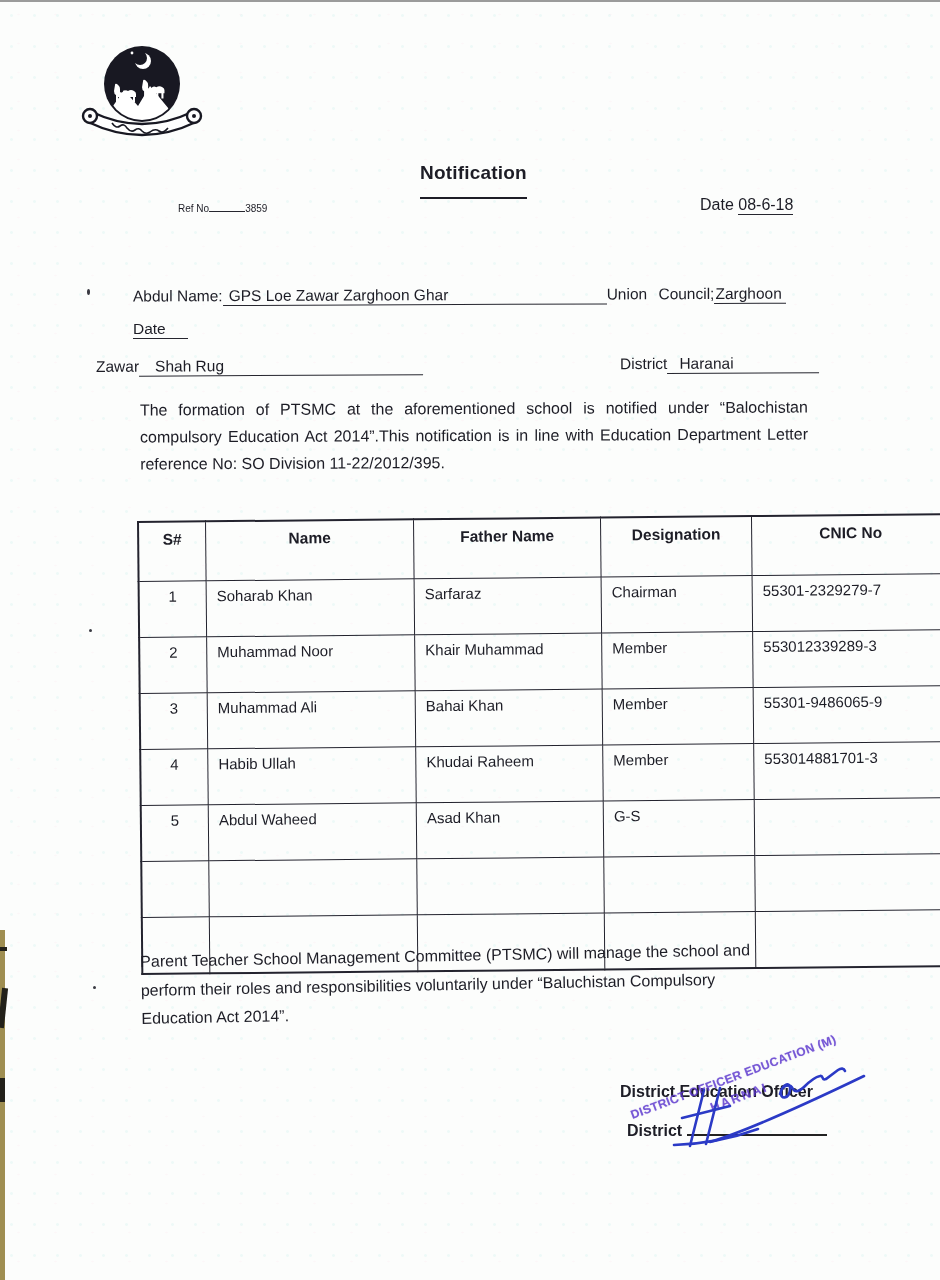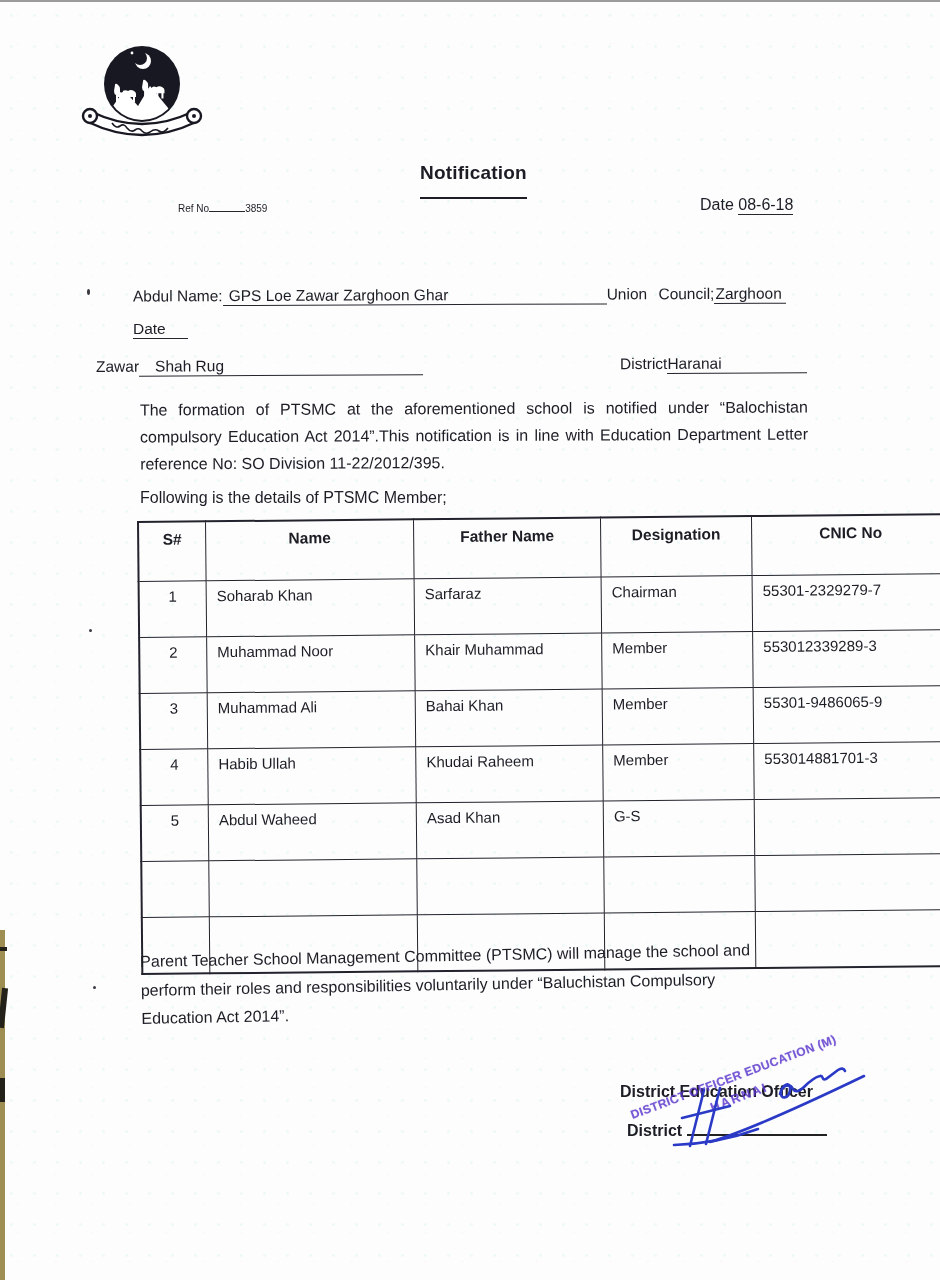--- a/index.html
+++ b/index.html
@@ -30,21 +30,21 @@
   .uspace{height:15px;vertical-align:baseline;}
   
   .schoolline{left:133px;top:286px;width:690px;font-size:15.5px;white-space:nowrap;transform:rotate(-.25deg);}
   .schoolline .val{width:378px;padding-left:6px;}
   .unionval{padding:0 4px 0 1px;}
   .gharline{left:133px;top:320px;font-size:15.5px;}
   .gharline .u{padding-right:22px;}
   .tehsilline{left:96px;top:356px;width:730px;font-size:15.5px;white-space:nowrap;transform:rotate(-.3deg);}
   .tehsilline .tval{width:268px;padding-left:16px;}
   .districtwrap{position:absolute;left:524px;top:0;}
-  .tehsilline .dval{width:140px;}
+  .tehsilline .dval{width:140px;padding-left:12px;}
   
   .bodypara{left:140px;top:395px;width:668px;font-size:16px;line-height:27px;
     text-align:justify;text-align-last:left;transform:rotate(-.25deg);}
   .intro{left:140px;top:489px;font-size:16px;}
   
   .tablewrap{left:137px;top:521px;width:720px;transform:rotate(-.55deg);transform-origin:left top;}
   table{border-collapse:collapse;width:100%;table-layout:fixed;}
   th,td{border:1.7px solid var(--table_border,#23232e);font-size:15px;vertical-align:top;padding:6px 10px;}
   table{border:2.4px solid var(--table_border,#23232e);}
   th{font-weight:bold;font-size:15.5px;height:44px;padding-top:8px;vertical-align:top;text-align:center;}
@@ -135,21 +135,20 @@
     <span class="u">Date</span>
   </div>
 
   <div class="abs tehsilline">
     <span>Zawar</span><span class="u tval">Shah Rug</span>
     <span class="districtwrap"><span>District</span><span class="u dval">Haranai</span></span>
   </div>
 
   <div class="abs bodypara">The formation of PTSMC at the aforementioned school is notified under “Balochistan compulsory Education Act 2014”.This notification is in line with Education Department Letter reference No: SO Division 11-22/2012/395.</div>
 
-  <div class="abs intro">Following is the details of PTSMC Member;</div>
 
   <div class="abs tablewrap">
     <table>
       <thead>
         <tr>
           <th class="c0">S#</th>
           <th class="c1">Name</th>
           <th class="c2">Father Name</th>
           <th class="c3">Designation</th>
           <th class="c4">CNIC No</th>

